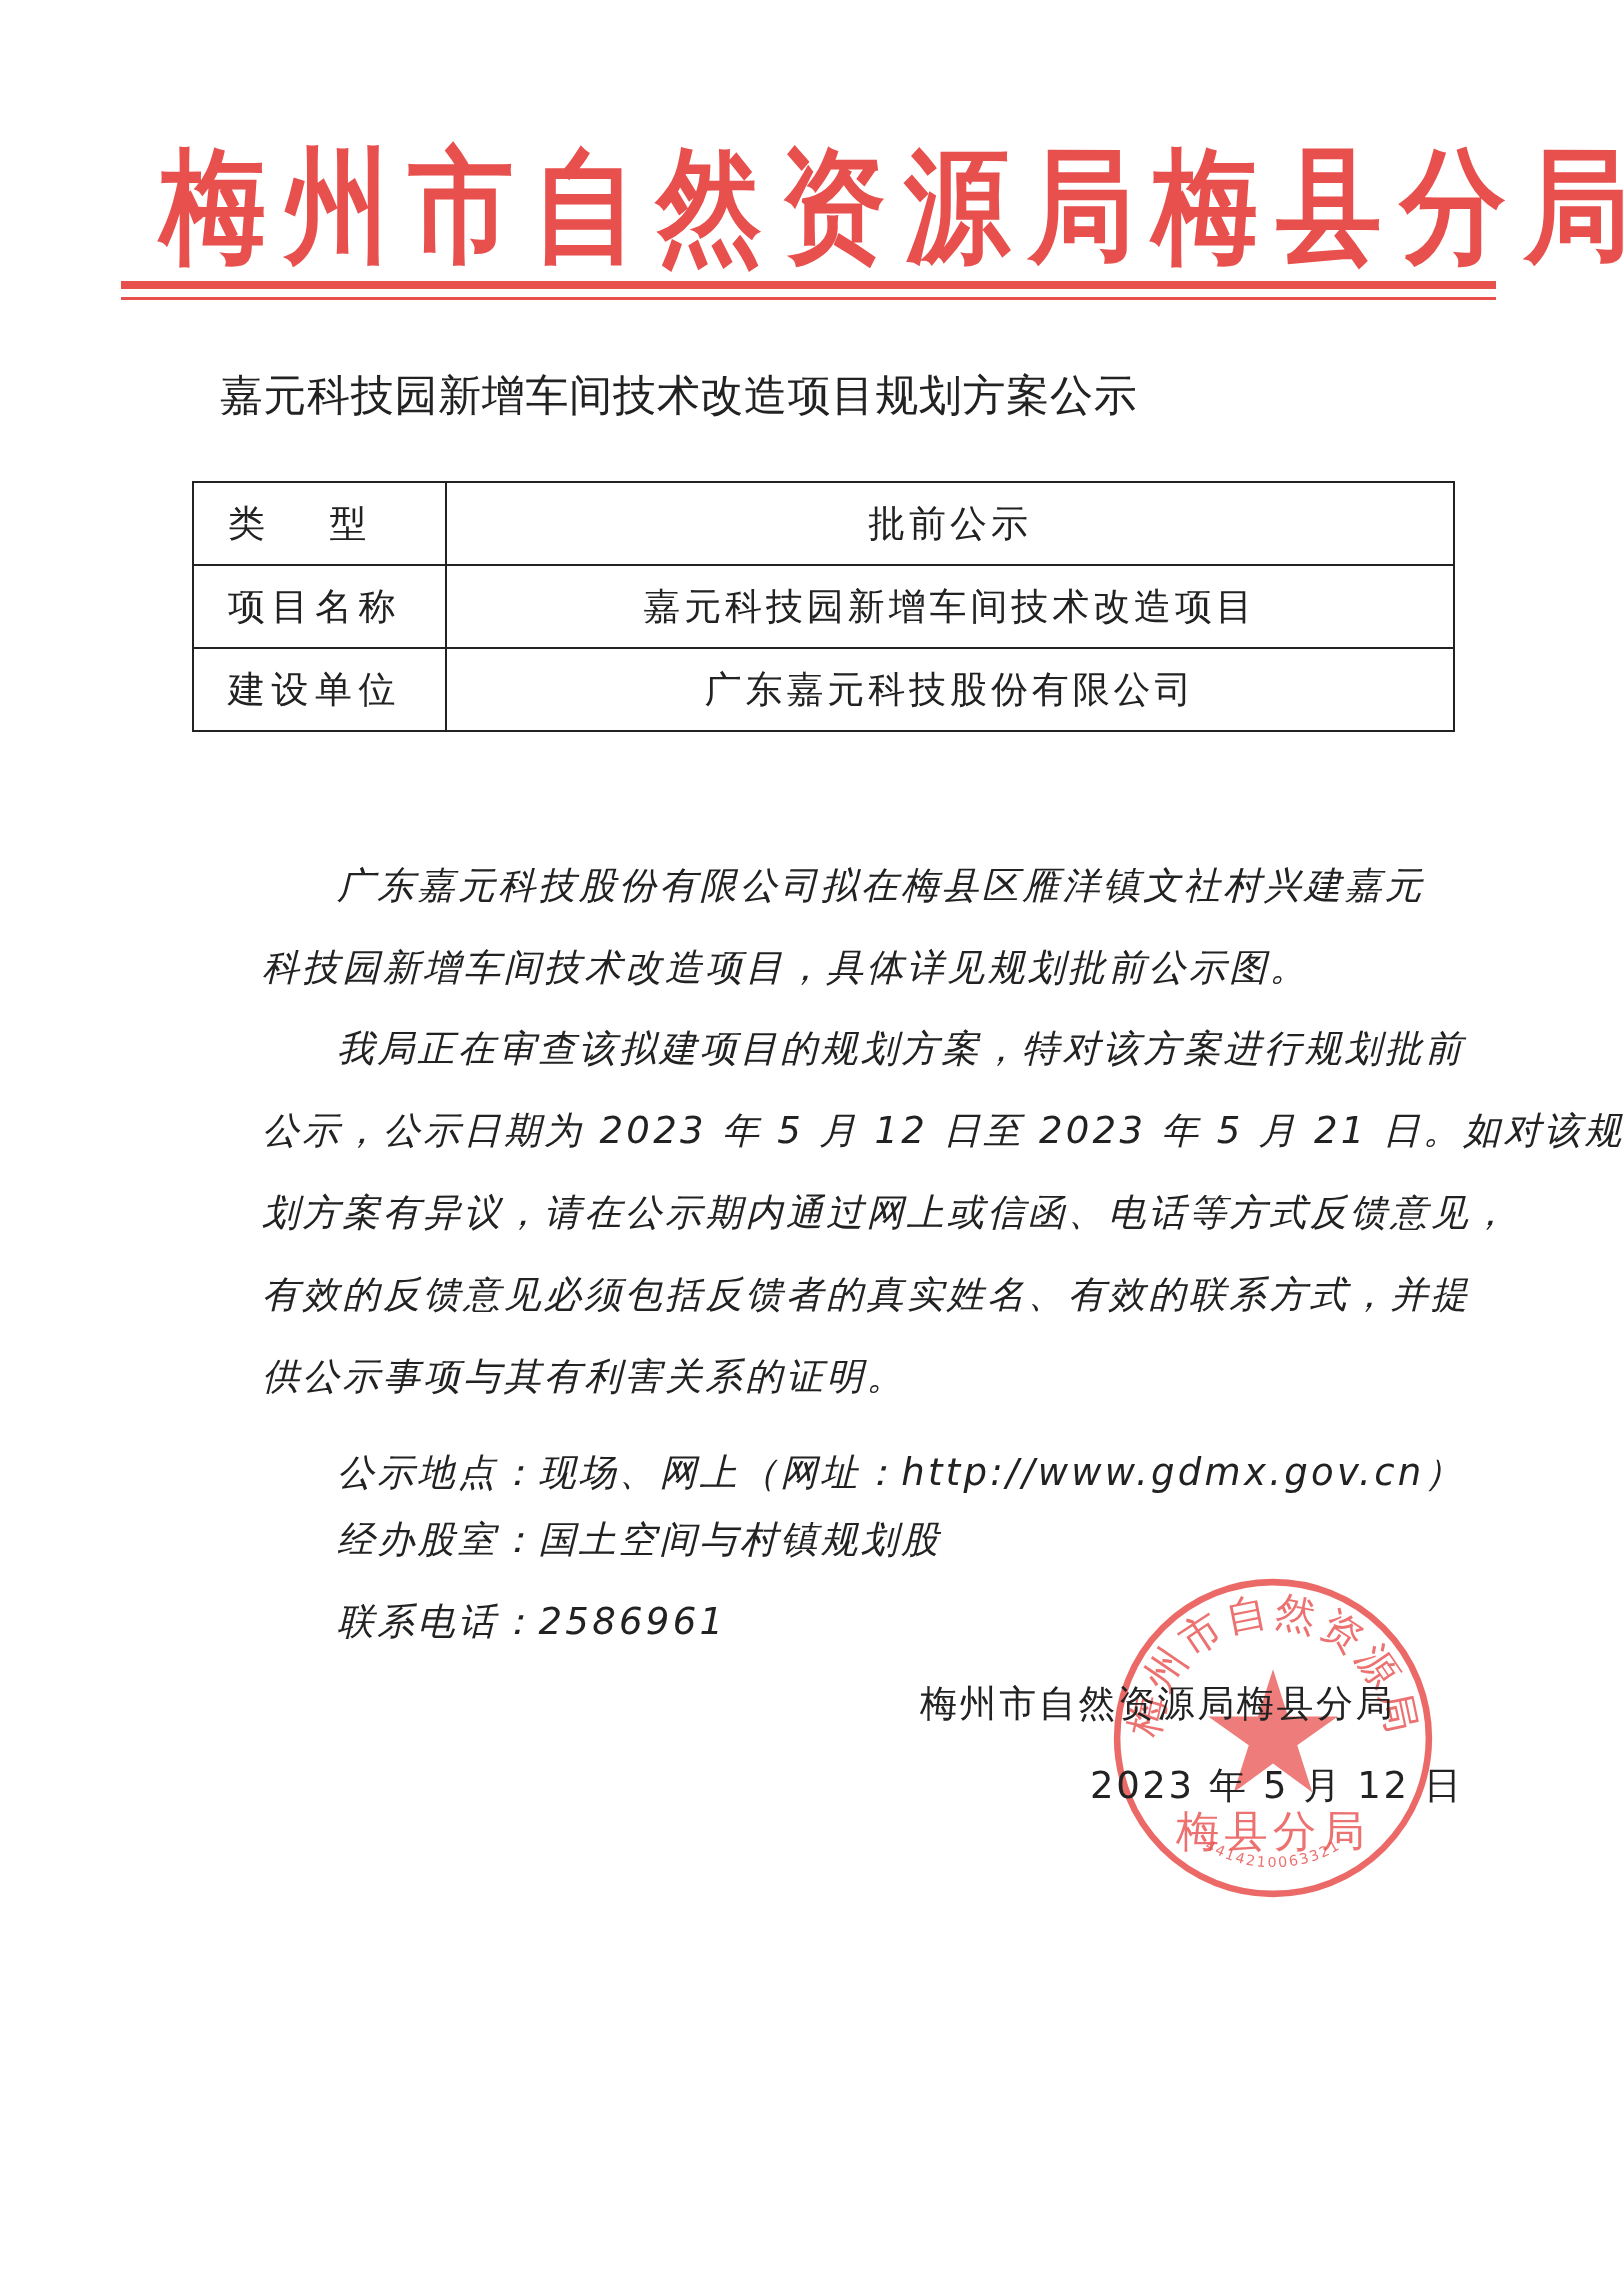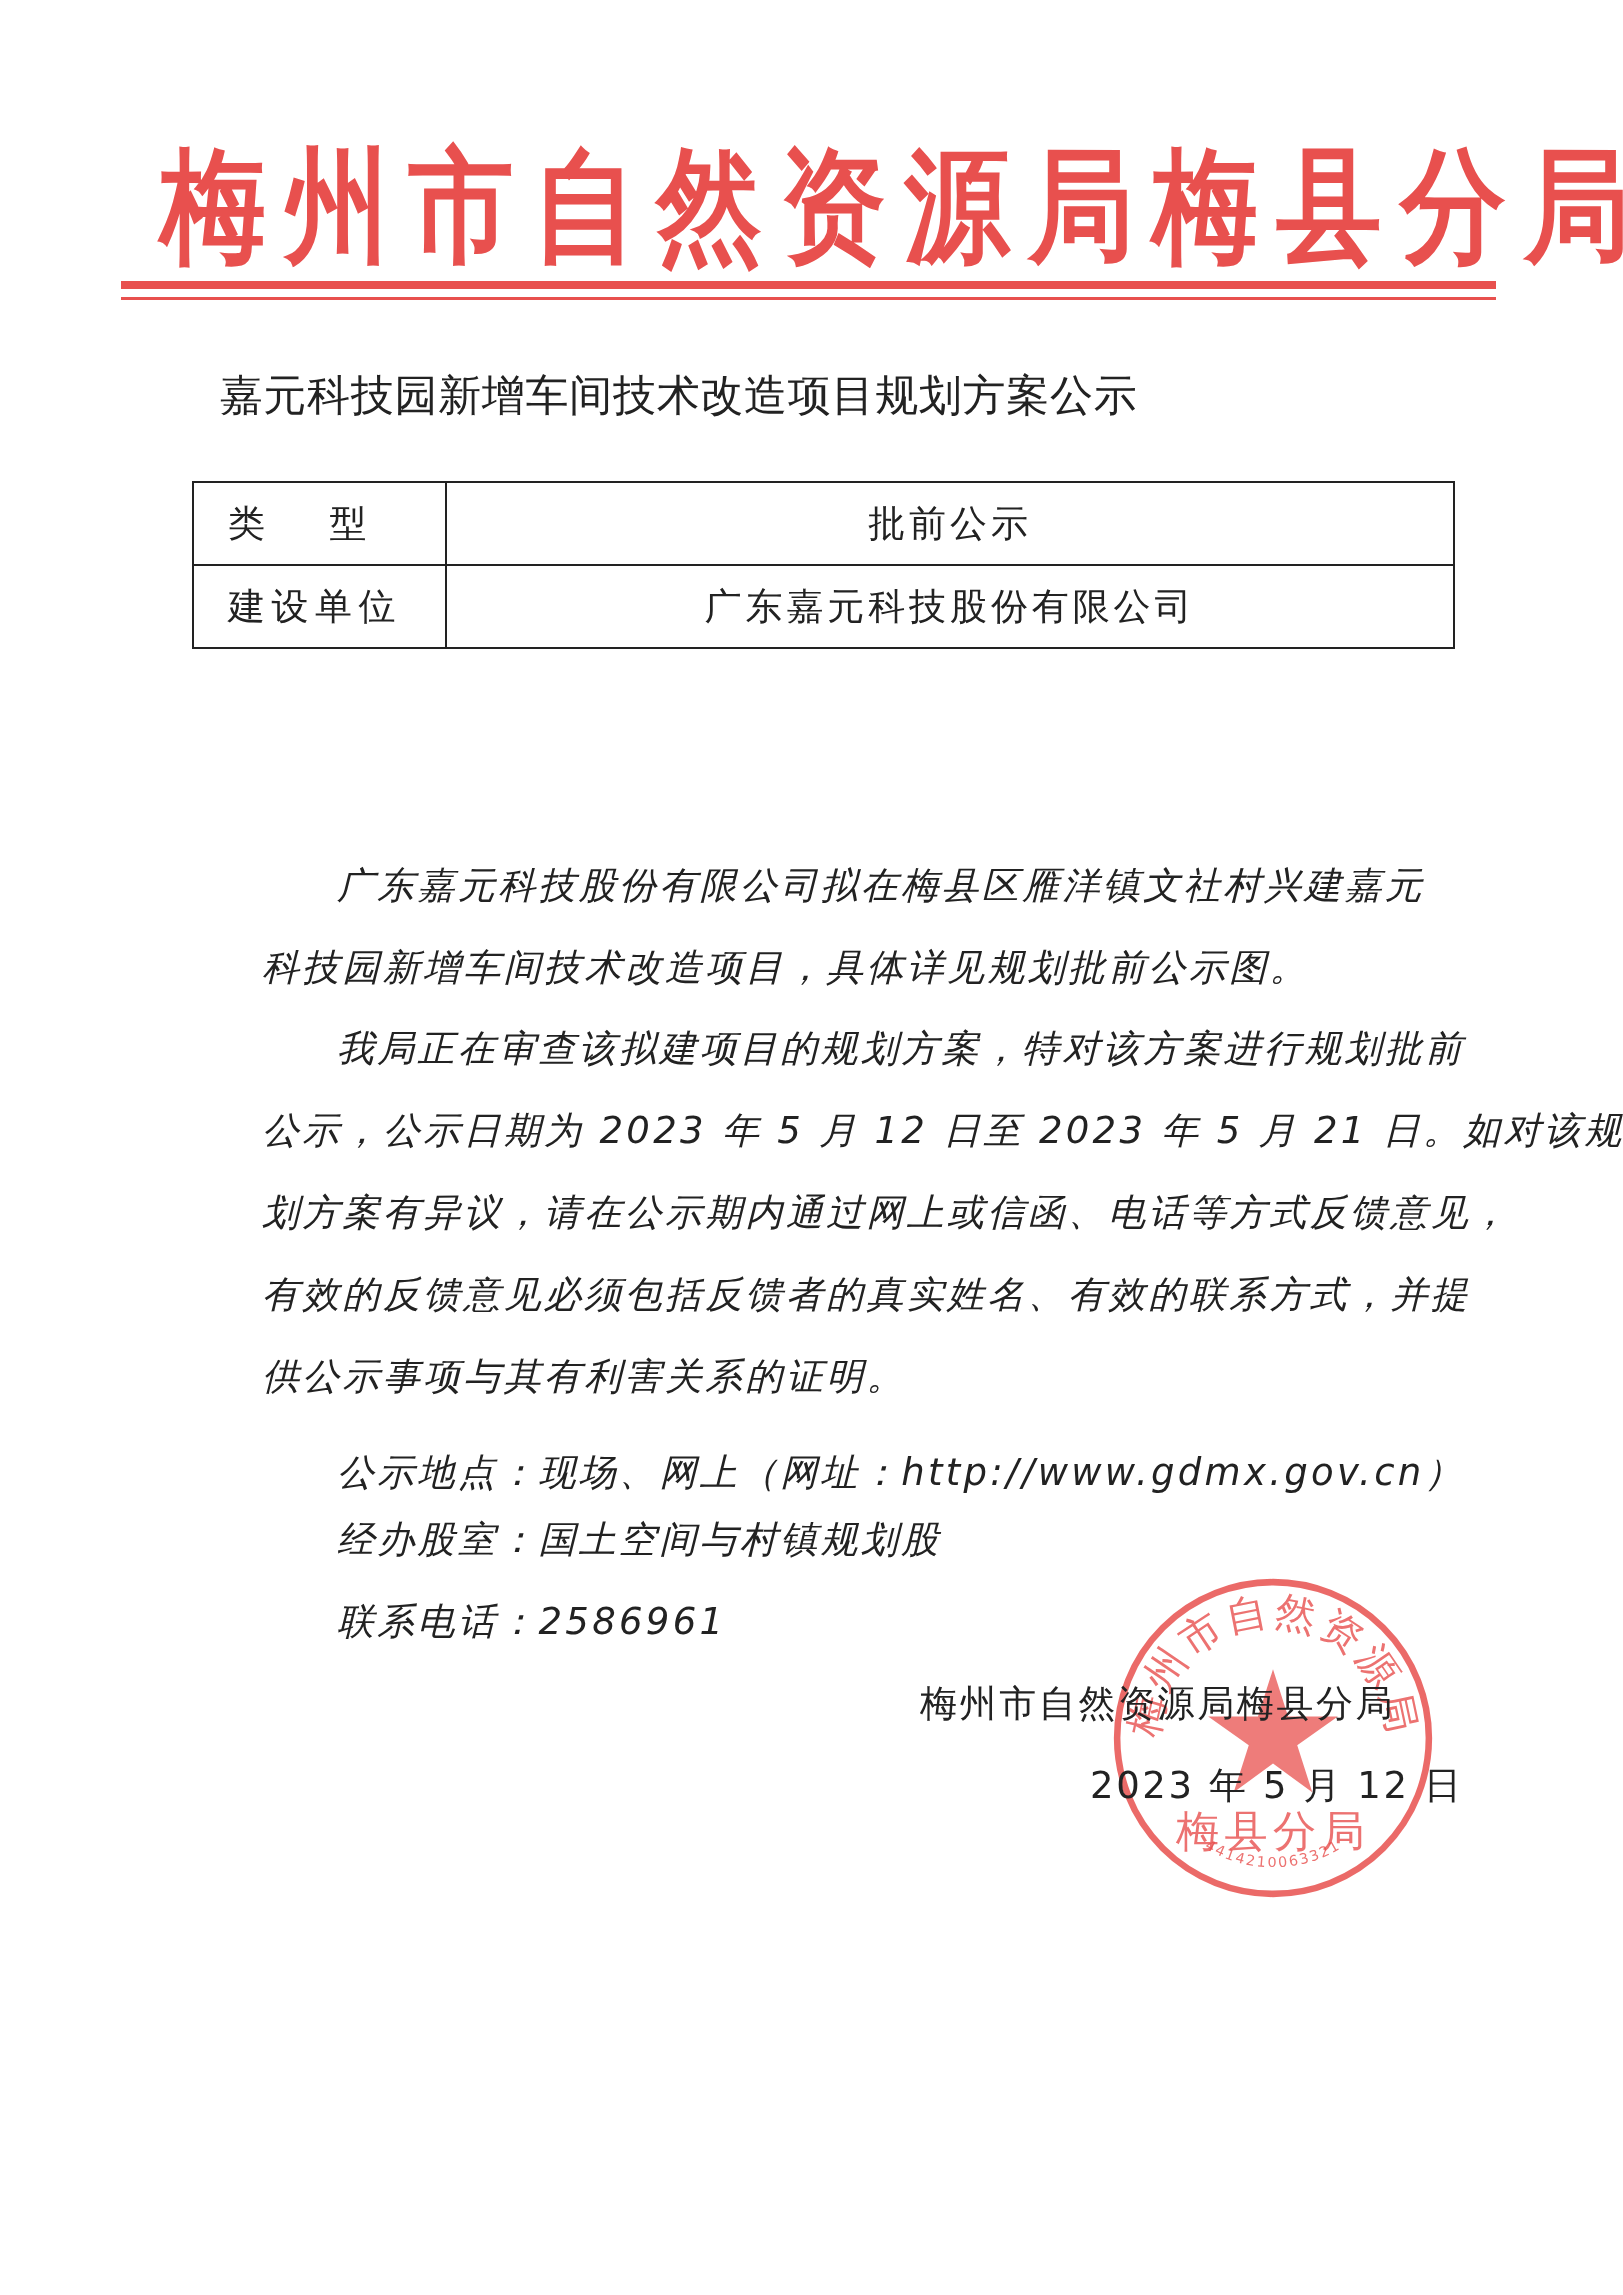--- a/index.html
+++ b/index.html
@@ -53,20 +53,24 @@
       <tr>
     <td class="k">
       <div class="k-spread">
         <span>类</span>
         <span>型</span>
       </div>
     </td>
     <td class="v">批前公示</td>
   </tr>
   <tr>
+    <td class="k">项目名称</td>
+    <td class="v">嘉元科技园新增车间技术改造项目</td>
+  </tr>
+  <tr>
     <td class="k">建设单位</td>
     <td class="v">广东嘉元科技股份有限公司</td>
   </tr>
 </tbody>
   </table>
 
 <div class="line" style="left:337px; top:861px;">广东嘉元科技股份有限公司拟在梅县区雁洋镇文社村兴建嘉元</div>
 <div class="line" style="left:262px; top:943px;">科技园新增车间技术改造项目，具体详见规划批前公示图。</div>
 
 <div class="line" style="left:337px; top:1024px;">我局正在审查该拟建项目的规划方案，特对该方案进行规划批前</div>

